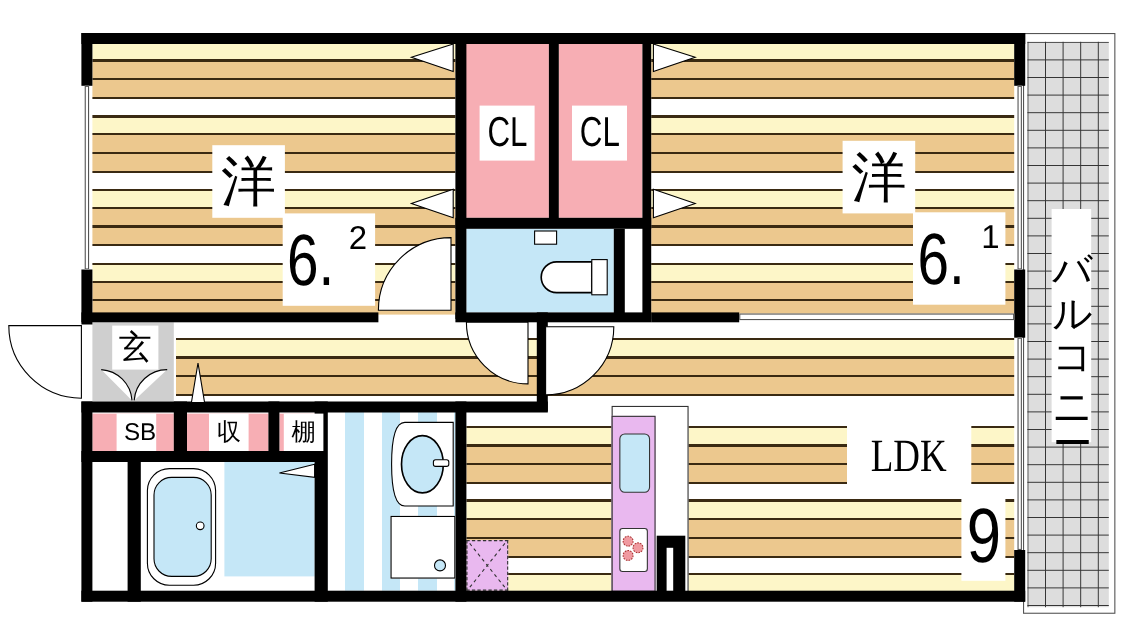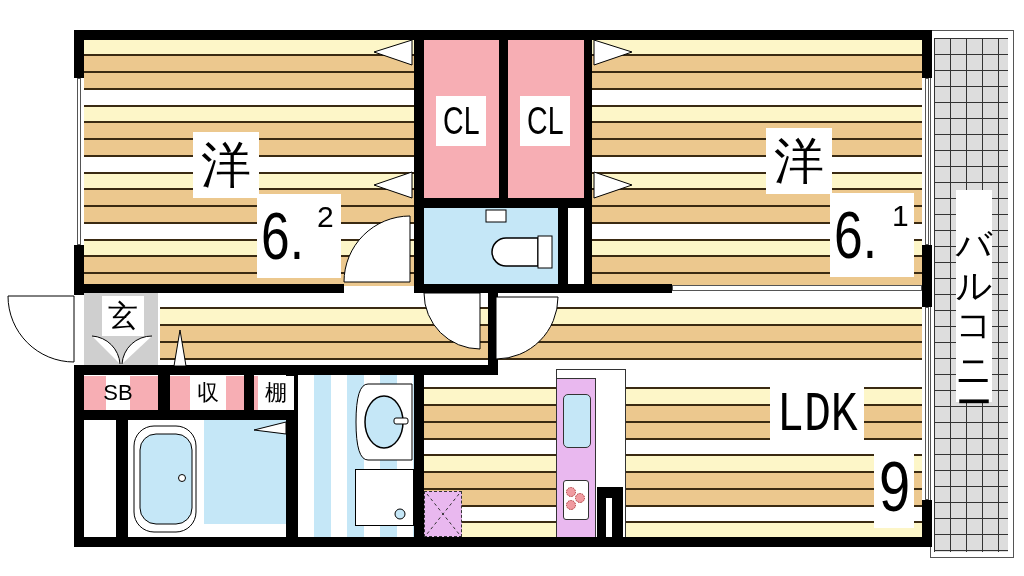--- a/index.html
+++ b/index.html
@@ -202,30 +202,30 @@
     <span class="cl-text">CL</span>
   </div>
   <div class="label-box" style="left:520px;top:96px;width:50px;height:50px;">
     <span class="cl-text">CL</span>
   </div>
 
   <div class="label-box" style="left:102px;top:296px;width:42px;height:40px;font-size:30px;">
     <span>玄</span>
   </div>
 
-  <div class="label-box small-label" style="left:106px;top:376px;width:24px;height:34px;">
+  <div class="label-box small-label" style="left:106px;top:376px;width:36px;height:34px;justify-content:flex-end;">
     <span>SB</span>
   </div>
   <div class="label-box small-label" style="left:190px;top:376px;width:36px;height:34px;">
     <span>収</span>
   </div>
   <div class="label-box small-label" style="left:258px;top:376px;width:36px;height:34px;">
     <span>棚</span>
   </div>
 
-  <div class="label-box" style="left:770px;top:385px;width:94px;height:60px;font-size:56px;font-family:Liberation Mono, monospace;">
+  <div class="label-box" style="left:770px;top:385px;width:113px;height:60px;font-size:42px;font-family:Liberation Serif, serif;">
     <span style="transform:scaleX(0.8);display:inline-block;">LDK</span>
   </div>
   <div class="label-box" style="left:874px;top:446px;width:40px;height:82px;font-size:70px;font-family:'Liberation Sans',sans-serif;">
     <span style="transform:scaleX(0.8);display:inline-block;">9</span>
   </div>
 
 </div>
 
 </body></html>

